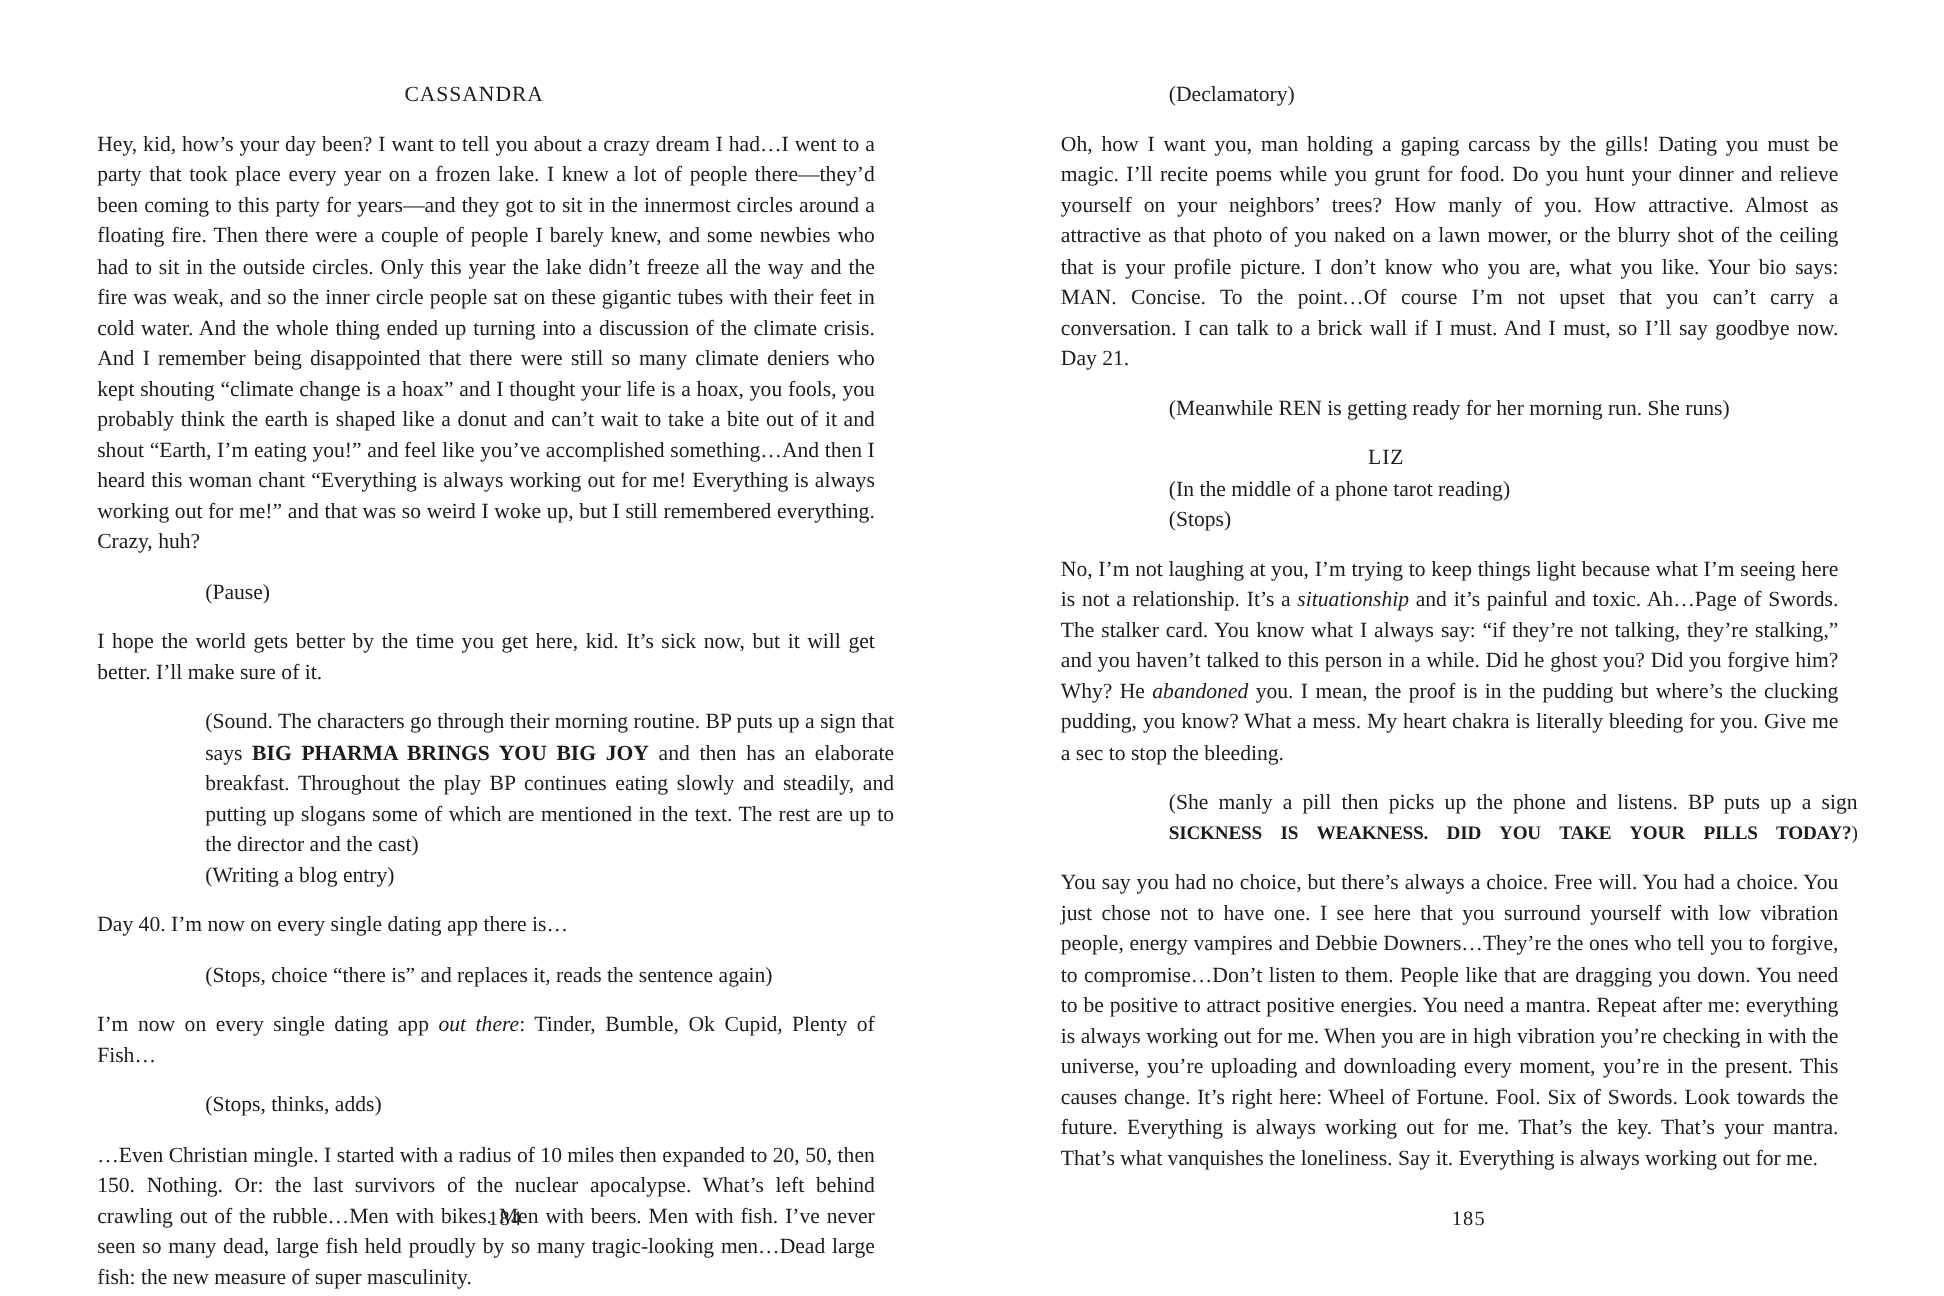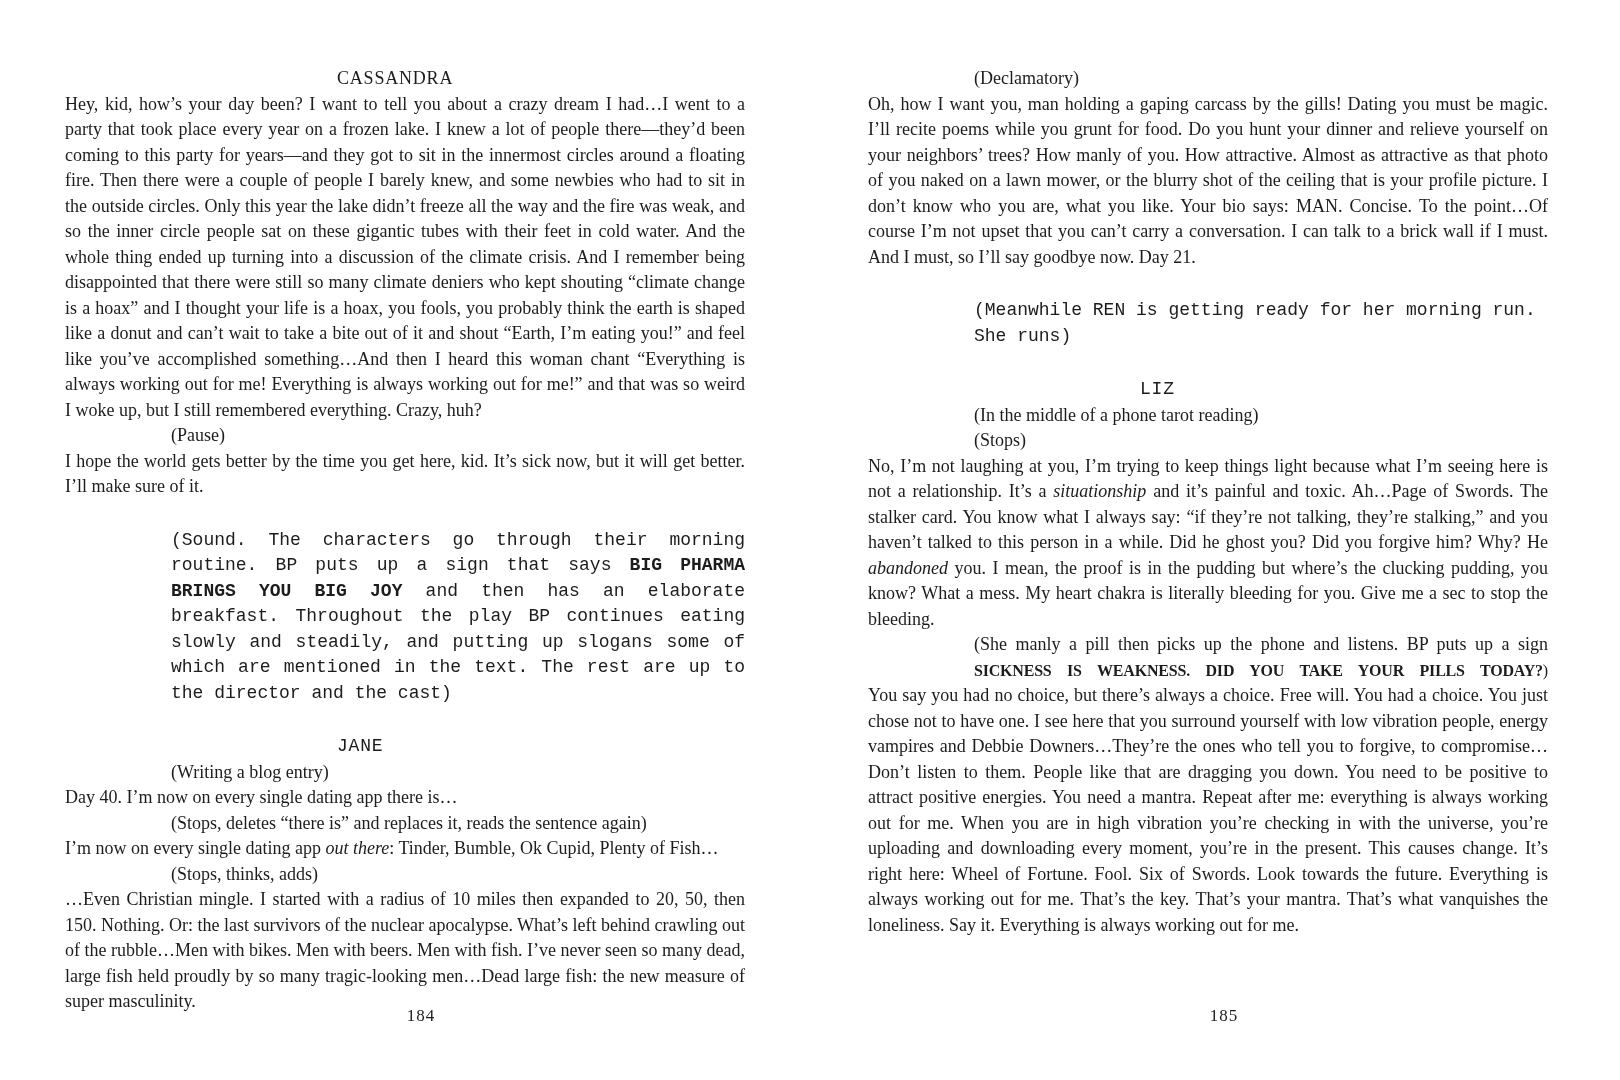--- a/index.html
+++ b/index.html
@@ -21,33 +21,33 @@
     font-size: 18px;
     line-height: 25.5px;
   }
   .page-left  { left: 65px;  }
   .page-right { left: 868px; }
   .char-name {
     margin: 0 0 0 272px;
     letter-spacing: 0.8px;
   }
   .dialogue {
-    margin: 0;
+    margin: 16px;
     text-align: justify;
     text-justify: inter-word;
   }
   .direction {
     margin: 0 0 0 106px;
   }
   .direction-block {
     margin: 0 0 0 106px;
     text-align: justify;
     text-justify: inter-word;
   }
-  .gap { margin-top: 28px; font-family: Liberation Mono, monospace; }
+  .gap { margin-top: 16px; }
   .dir-line-just { text-align: justify; text-align-last: justify; }
   .dir-line-slogan {
     font-size: 16px;
     letter-spacing: -0.2px;
     white-space: nowrap;
     text-align: justify;
     text-align-last: justify;
   }
   .page-number {
     position: absolute;
@@ -67,24 +67,23 @@
 <div class="spread">
 
   <div class="page page-left">
     <div class="char-name">CASSANDRA</div>
     <p class="dialogue">Hey, kid, how’s your day been? I want to tell you about a crazy dream I had…I went to a party that took place every year on a frozen lake. I knew a lot of people there—they’d been coming to this party for years—and they got to sit in the innermost circles around a floating fire. Then there were a couple of people I barely knew, and some newbies who had to sit in the outside circles. Only this year the lake didn’t freeze all the way and the fire was weak, and so the inner circle people sat on these gigantic tubes with their feet in cold water. And the whole thing ended up turning into a discussion of the climate crisis. And I remember being disappointed that there were still so many climate deniers who kept shouting “climate change is a hoax” and I thought your life is a hoax, you fools, you probably think the earth is shaped like a donut and can’t wait to take a bite out of it and shout “Earth, I’m eating you!” and feel like you’ve accomplished something…And then I heard this woman chant “Everything is always working out for me! Everything is always working out for me!” and that was so weird I woke up, but I still remembered everything. Crazy, huh?</p>
     <div class="direction">(Pause)</div>
     <p class="dialogue">I hope the world gets better by the time you get here, kid. It’s sick now, but it will get better. I’ll make sure of it.</p>
 
     <div class="direction-block gap"><span>(Sound. The characters go through their morning routine. BP puts up a sign that says </span><b>BIG PHARMA BRINGS YOU BIG JOY</b><span> and then has an elaborate breakfast. Throughout the play BP continues eating slowly and steadily, and putting up slogans some of which are mentioned in the text. The rest are up to the director and the cast)</span></div>
 
-    <div class="char-name gap">JANE</div>
     <div class="direction">(Writing a blog entry)</div>
     <p class="dialogue">Day 40. I’m now on every single dating app there is…</p>
-    <div class="direction">(Stops, deletes “there is” and replaces it, reads the sentence again)</div>
+    <div class="direction">(Stops, choice “there is” and replaces it, reads the sentence again)</div>
     <p class="dialogue"><span>I’m now on every single dating app </span><i>out there</i><span>: Tinder, Bumble, Ok Cupid, Plenty of Fish…</span></p>
     <div class="direction">(Stops, thinks, adds)</div>
     <p class="dialogue">…Even Christian mingle. I started with a radius of 10 miles then expanded to 20, 50, then 150. Nothing. Or: the last survivors of the nuclear apocalypse. What’s left behind crawling out of the rubble…Men with bikes. Men with beers. Men with fish. I’ve never seen so many dead, large fish held proudly by so many tragic-looking men…Dead large fish: the new measure of super masculinity.</p>
 
     <div class="page-number">184</div>
   </div>
 
   <div class="page page-right">
     <div class="direction">(Declamatory)</div>
     <p class="dialogue">Oh, how I want you, man holding a gaping carcass by the gills! Dating you must be magic. I’ll recite poems while you grunt for food. Do you hunt your dinner and relieve yourself on your neighbors’ trees? How manly of you. How attractive. Almost as attractive as that photo of you naked on a lawn mower, or the blurry shot of the ceiling that is your profile picture. I don’t know who you are, what you like. Your bio says: MAN. Concise. To the point…Of course I’m not upset that you can’t carry a conversation. I can talk to a brick wall if I must. And I must, so I’ll say goodbye now. Day 21.</p>

